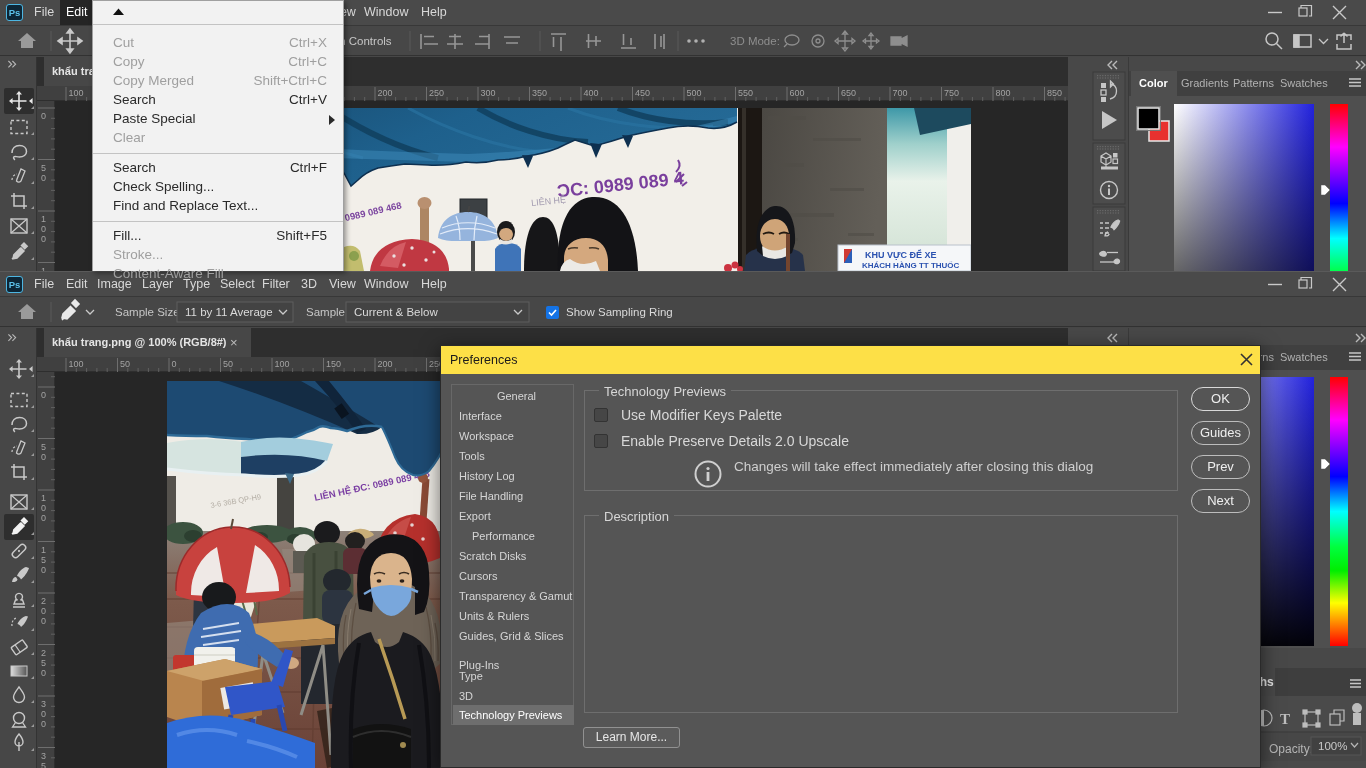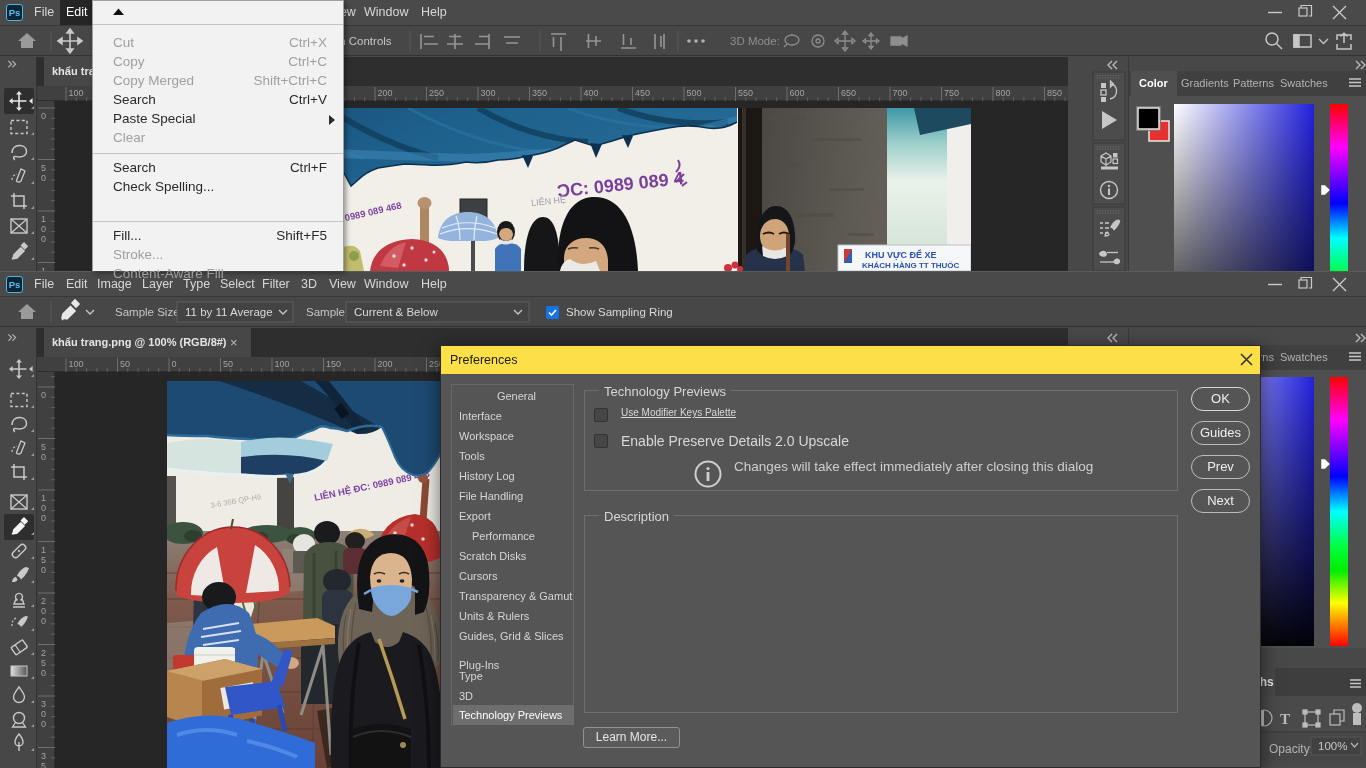--- a/index.html
+++ b/index.html
@@ -903,20 +903,23 @@
         <span class="lab">Clear</span>
       </div>
   <div class="msep" style="top:152px;"></div>
   <div class="mrow" style="top:158px;">
         <span class="lab">Search</span>
         <span class="sc">Ctrl+F</span>
       </div>
   <div class="mrow" style="top:177px;">
         <span class="lab">Check Spelling...</span>
       </div>
+  <div class="mrow" style="top:196px;">
+        <span class="lab">Find and Replace Text...</span>
+      </div>
   <div class="msep" style="top:220px;"></div>
   <div class="mrow" style="top:226px;">
         <span class="lab">Fill...</span>
         <span class="sc">Shift+F5</span>
       </div>
   <div class="mrow dis" style="top:245px;">
         <span class="lab">Stroke...</span>
       </div>
   <div class="mrow dis" style="top:264px;">
         <span class="lab">Content-Aware Fill</span>
@@ -947,21 +950,21 @@
     <div class="sideitem" style="top:241px;">Guides, Grid &amp; Slices</div>
     <div class="sideitem" style="top:246px;margin-top:24px;">Plug-Ins</div>
     <div class="sideitem" style="top:281px;">Type</div>
     <div class="sideitem" style="top:301px;">3D</div>
     <div class="sideitem" style="top:320px;background:#6e6e6e;color:#fff;">Technology Previews</div>
   </div>
 
   <div class="fset" style="left:143px;top:44px;width:594px;height:101px;"></div>
   <div class="flab" style="left:158px;top:38px;">Technology Previews</div>
   <div class="cb" style="left:153px;top:62px;"></div>
-  <div class="abs" style="left:180px;top:61px;color:#d8d8d8;font-size:10px;text-decoration:underline;">Use Modifier Keys Palette</div>
+  <div class="abs" style="left:180px;top:61px;color:#d8d8d8;font-size:14px;">Use Modifier Keys Palette</div>
   <div class="cb" style="left:153px;top:88px;"></div>
   <div class="abs" style="left:180px;top:87px;color:#d8d8d8;font-size:14px;">Enable Preserve Details 2.0 Upscale</div>
   <svg class="abs" style="left:253px;top:114px;" width="28" height="28" viewBox="0 0 28 28">
     <circle cx="14" cy="14" r="12.5" fill="none" stroke="#cfcfcf" stroke-width="2"></circle>
     <circle cx="14" cy="8.5" r="1.6" fill="#cfcfcf"></circle>
     <rect x="12.6" y="12" width="2.8" height="9" fill="#cfcfcf"></rect>
   </svg>
   <div class="abs" style="left:293px;top:113px;color:#cfcfcf;font-size:13.5px;">Changes will take effect immediately after closing this dialog</div>
 
   <div class="fset" style="left:143px;top:169px;width:594px;height:198px;"></div>

